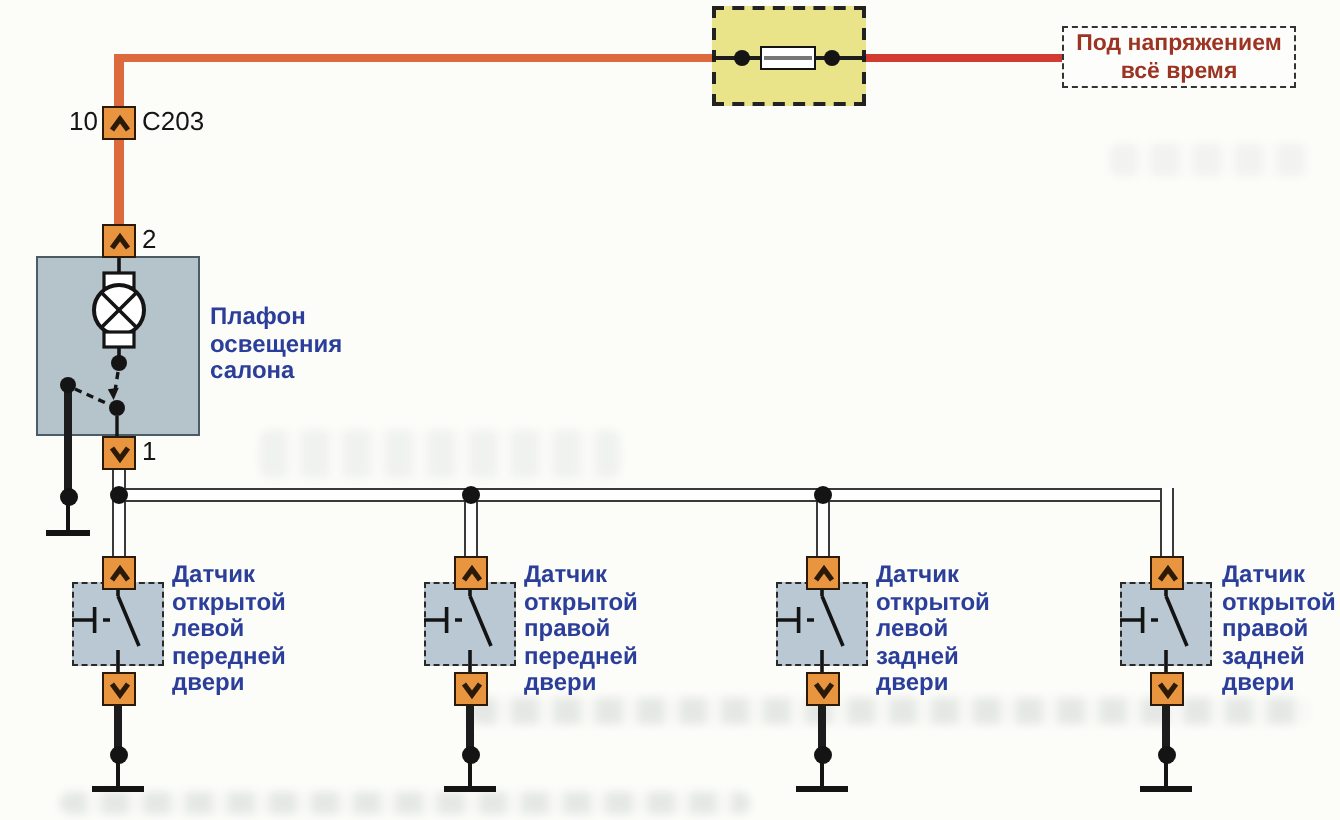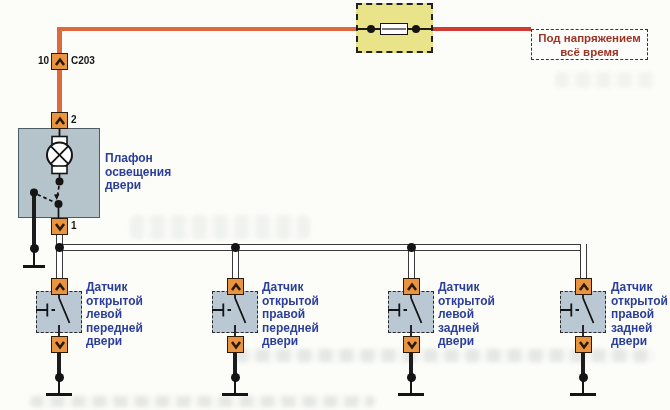--- a/index.html
+++ b/index.html
@@ -15,31 +15,31 @@
   .wwire-v{position:absolute;width:7px;background:#fff;border-left:1.4px solid #3a3a3a;border-right:1.4px solid #3a3a3a;box-sizing:border-box;}
   .dot{position:absolute;width:9px;height:9px;border-radius:50%;background:#141414;}
   .dot-s{position:absolute;width:8px;height:8px;border-radius:50%;background:#141414;}
   .thin{position:absolute;width:2px;background:#141414;}
   .gnd-bar{position:absolute;height:3px;background:#141414;}
 
   
   .fusebox{position:absolute;left:356px;top:3px;width:77px;height:50px;background:#e9e489;border:2px dashed #222;box-sizing:border-box;}
   .fuse-el{position:absolute;left:380px;top:23px;width:28px;height:12px;background:#fff;border:1.6px solid #141414;box-sizing:border-box;}
   .fuse-el-line{position:absolute;left:382px;top:28px;width:24px;height:1.6px;background:#777;}
-  .powerbox{position:absolute;left:531px;top:13px;width:117px;height:31px;background:#fdfdfb;border:1.8px dashed #333;box-sizing:border-box;display:flex;align-items:center;justify-content:center;text-align:center;margin-top:16px;}
+  .powerbox{position:absolute;left:531px;top:13px;width:117px;height:31px;background:#fdfdfb;border:1.8px dashed #333;box-sizing:border-box;display:flex;align-items:center;justify-content:center;text-align:center;}
   .lampbox{position:absolute;left:18px;top:128px;width:82px;height:90px;background:#b5c3cb;border:1.6px solid #4c5c66;box-sizing:border-box;}
   .swbox{position:absolute;width:46px;height:42px;background:#b9c8d2;border:1.7px dashed #2a2a2a;box-sizing:border-box;top:291px;}
 
   
   .conn{position:absolute;width:17px;height:17px;background:#e9953f;border:1.7px solid #2b1a08;box-sizing:border-box;display:flex;align-items:center;justify-content:center;}
   .conn svg{display:block;}
 
   
   .lbl-blue{position:absolute;color:#2b3f9a;font-weight:700;font-size:12px;line-height:13.6px;white-space:pre-line;}
-  .lbl-blk{position:absolute;color:#151515;font-weight:700;font-size:10px;line-height:12px;}
+  .lbl-blk{position:absolute;color:#151515;font-weight:400;font-size:13px;line-height:12px;}
   .note-red{color:#9c3424;font-weight:700;font-size:11.5px;line-height:14px;white-space:pre-line;}
 
   
   .ghost{position:absolute;background:repeating-linear-gradient(90deg,rgba(115,135,125,.38) 0 13px,rgba(115,135,125,.07) 13px 21px);filter:blur(2.2px);border-radius:5px;opacity:.45;}
 
   svg.overlay{position:absolute;left:0;top:0;pointer-events:none;}
 </style>
 </head>
 <body>
 
@@ -63,21 +63,21 @@
   <div class="fuse-el-line"></div>
 
   <div class="powerbox">
     <span class="note-red">Под напряжением
 всё время</span>
   </div>
 
   <div class="lampbox"></div>
   <div class="lbl-blue" style="left:105px;top:152px;">Плафон
 освещения
-двери</div>
+салона</div>
 
   <div class="wire wire-black" style="left:31.8px;top:193px;width:4.4px;height:53px;"></div>
   <div class="dot" style="left:29.5px;top:243.5px;"></div>
   <div class="thin" style="left:33px;top:252px;height:13px;"></div>
   <div class="gnd-bar" style="left:23px;top:264.5px;width:22px;"></div>
 
   <div class="wwire-v" style="left:55.5px;top:233px;height:14px;"></div>
   <div class="wwire-h" style="left:55.5px;top:244px;width:531px;"></div>
   <div class="wwire-v" style="left:55.5px;top:249px;height:30px;"></div>
   <div class="wwire-v" style="left:231.5px;top:249px;height:30px;"></div>

